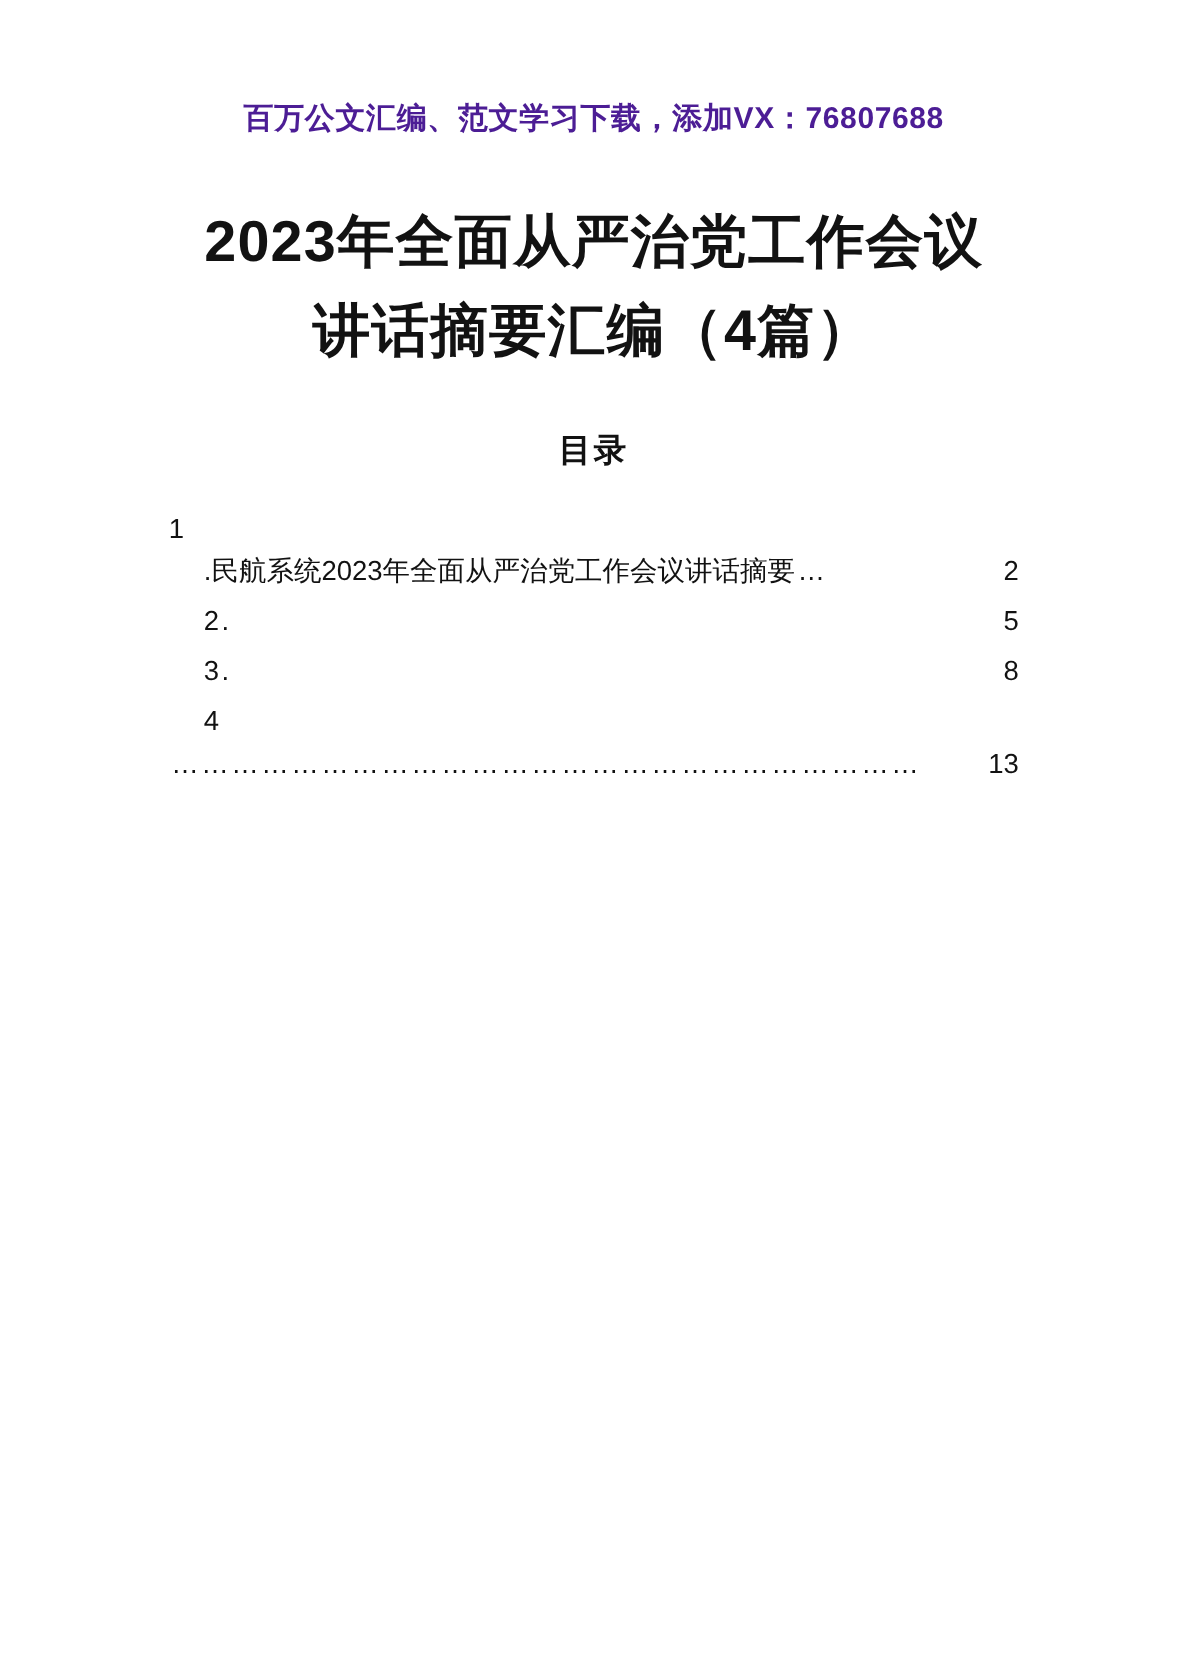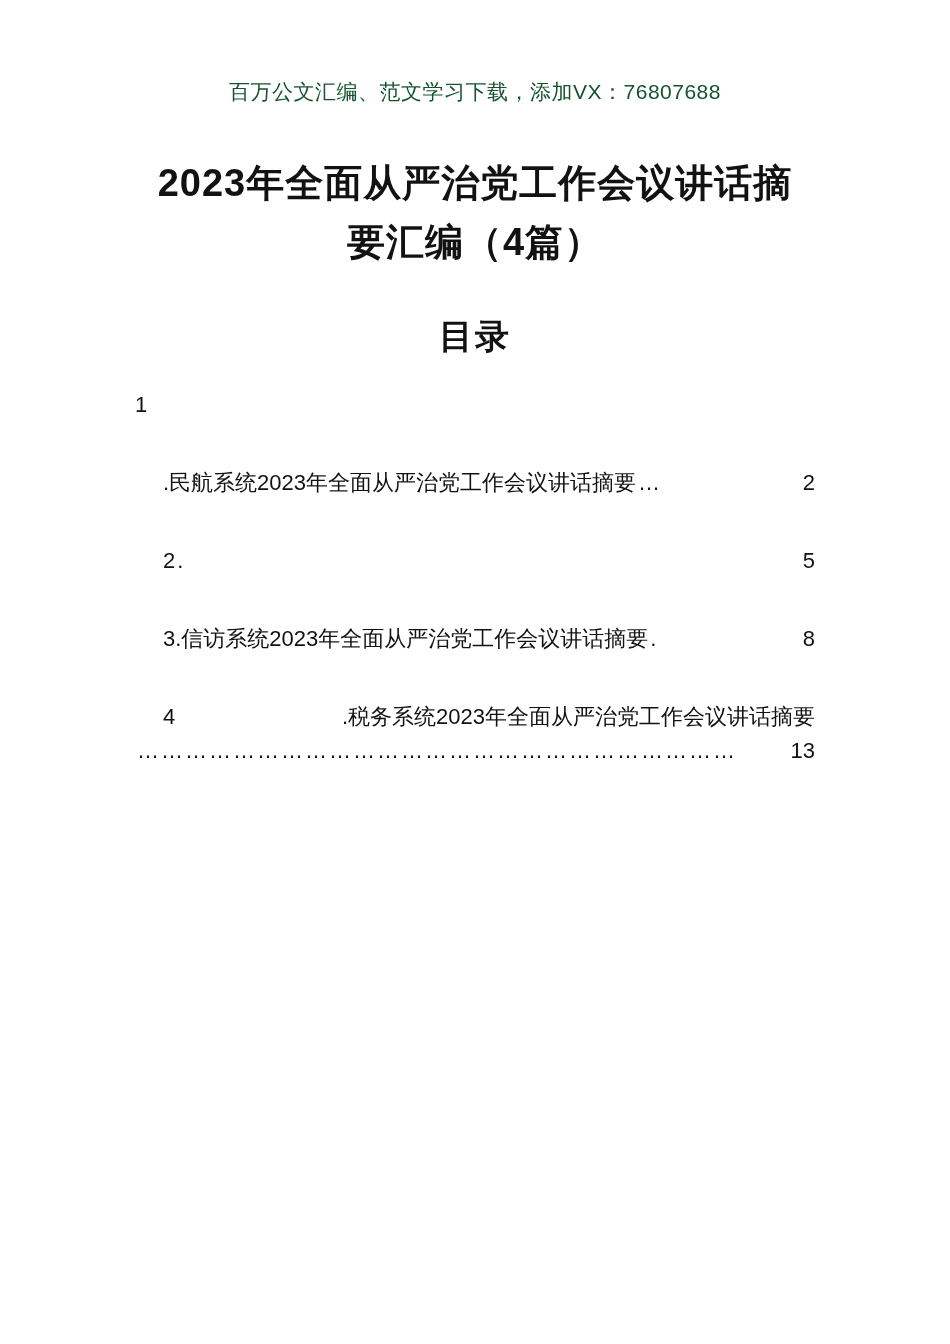--- a/index.html
+++ b/index.html
@@ -18,40 +18,40 @@
   .page {
     width: 950px;
     height: 1344px;
     box-sizing: border-box;
     padding: 0 135px;
     position: relative;
   }
   .watermark {
     margin-top: 78px;
     text-align: center;
-    color: #14532d;
-    font-size: 21px;
-    font-weight: normal;
+    color: #4c1d95;
+    font-size: 24px;
+    font-weight: bold;
     letter-spacing: 0.5px;
     white-space: nowrap;
   }
   .doc-title {
     margin-top: 48px;
     text-align: center;
-    font-size: 38px;
+    font-size: 46px;
     font-weight: bold;
     line-height: 1.55;
     letter-spacing: 1px;
     color: #121212;
     padding: 0 8px;
   }
   .toc-heading {
     margin-top: 42px;
     text-align: center;
-    font-size: 34px;
+    font-size: 26px;
     font-weight: bold;
     color: #121212;
     letter-spacing: 2px;
   }
   .toc-list {
     margin-top: 28px;
     font-size: 22px;
     line-height: 1.55;
     color: #121212;
   }
@@ -60,21 +60,20 @@
     margin-bottom: 6px;
     text-align: justify;
   }
   .toc-entry .lead-num {
     display: inline;
   }
   .toc-row {
     display: flex;
     align-items: baseline;
     justify-content: space-between;
-    margin-top: 44px;
   }
   .toc-first {
     padding-left: 28px;
   }
   .toc-text {
     white-space: nowrap;
   }
   .dots {
     flex: 1;
     overflow: hidden;
@@ -119,30 +118,28 @@
       <div class="toc-row toc-first">
         <span class="toc-text">2</span>
         <span class="dots">.</span>
         <span class="page-num">5</span>
       </div>
     </div>
 
     <div class="toc-entry">
       <div class="toc-row toc-first">
         <span class="toc-text">3</span>
-        <span class="toc-text">.信访系统2023年全面从严治党工作会议讲话摘要</span>
         <span class="dots">.</span>
         <span class="page-num">8</span>
       </div>
     </div>
 
     <div class="toc-entry">
       <div class="toc-row toc-first">
         <span class="toc-text">4</span>
-        <span class="toc-text">.税务系统2023年全面从严治党工作会议讲话摘要</span>
       </div>
       <div class="wrap-line-2">
         <span class="dots">…………………………………………………………………</span>
         <span class="page-num">13</span>
       </div>
     </div>
 
   </div>
 
 </div>

